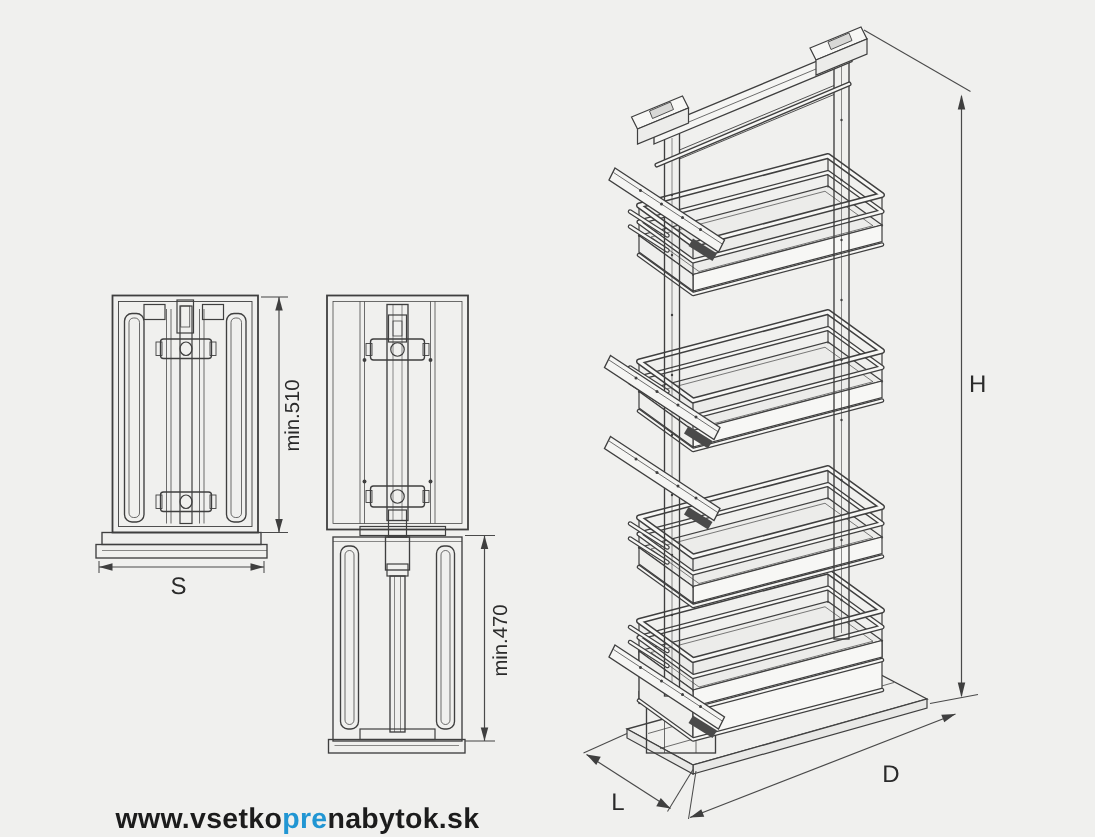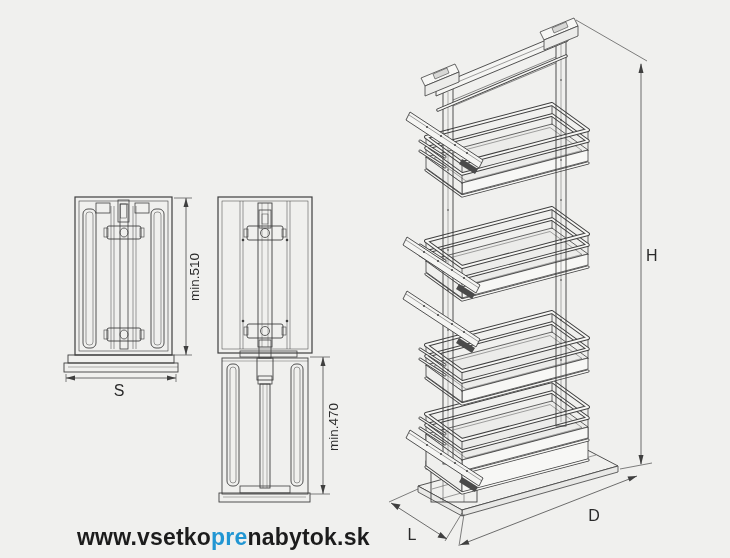--- a/index.html
+++ b/index.html
@@ -18,23 +18,23 @@
   .surf3{fill:#ececea;stroke:#3f3f3f;stroke-width:0.8;}
   .tube-out{stroke:#3f3f3f;stroke-width:4;fill:none;stroke-linejoin:round;stroke-linecap:round;}
   .tube-in{stroke:#f7f7f5;stroke-width:2;fill:none;stroke-linejoin:round;stroke-linecap:round;}
   .dim{stroke:#4a4a4a;stroke-width:0.8;fill:none;}
   .ext{stroke:#4a4a4a;stroke-width:0.7;fill:none;}
   .arrow{fill:#3f3f3f;stroke:none;}
   .dimtxt{font-family:"Liberation Sans",sans-serif;font-size:13.5px;fill:#2a2a2a;}
   .dimtxt-big{font-family:"Liberation Sans",sans-serif;font-size:16px;fill:#2a2a2a;}
   .hole{fill:#3f3f3f;stroke:none;}
   .brand{
-    position:absolute;left:77px;top:524px;
+    position:absolute;left:77px;top:536px;
     font-family:"Liberation Sans",sans-serif;
-    font-weight:bold;font-size:23px;color:#1c1c1c;
+    font-weight:bold;font-size:19px;color:#1c1c1c;
     white-space:nowrap;letter-spacing:0.2px;text-align:center;
   }
   .brand .hl{color:#2196d3;}
 </style>
 </head>
 <body>
 
 <svg width="730" height="558" viewBox="0 0 730 558">
 
   <defs>

